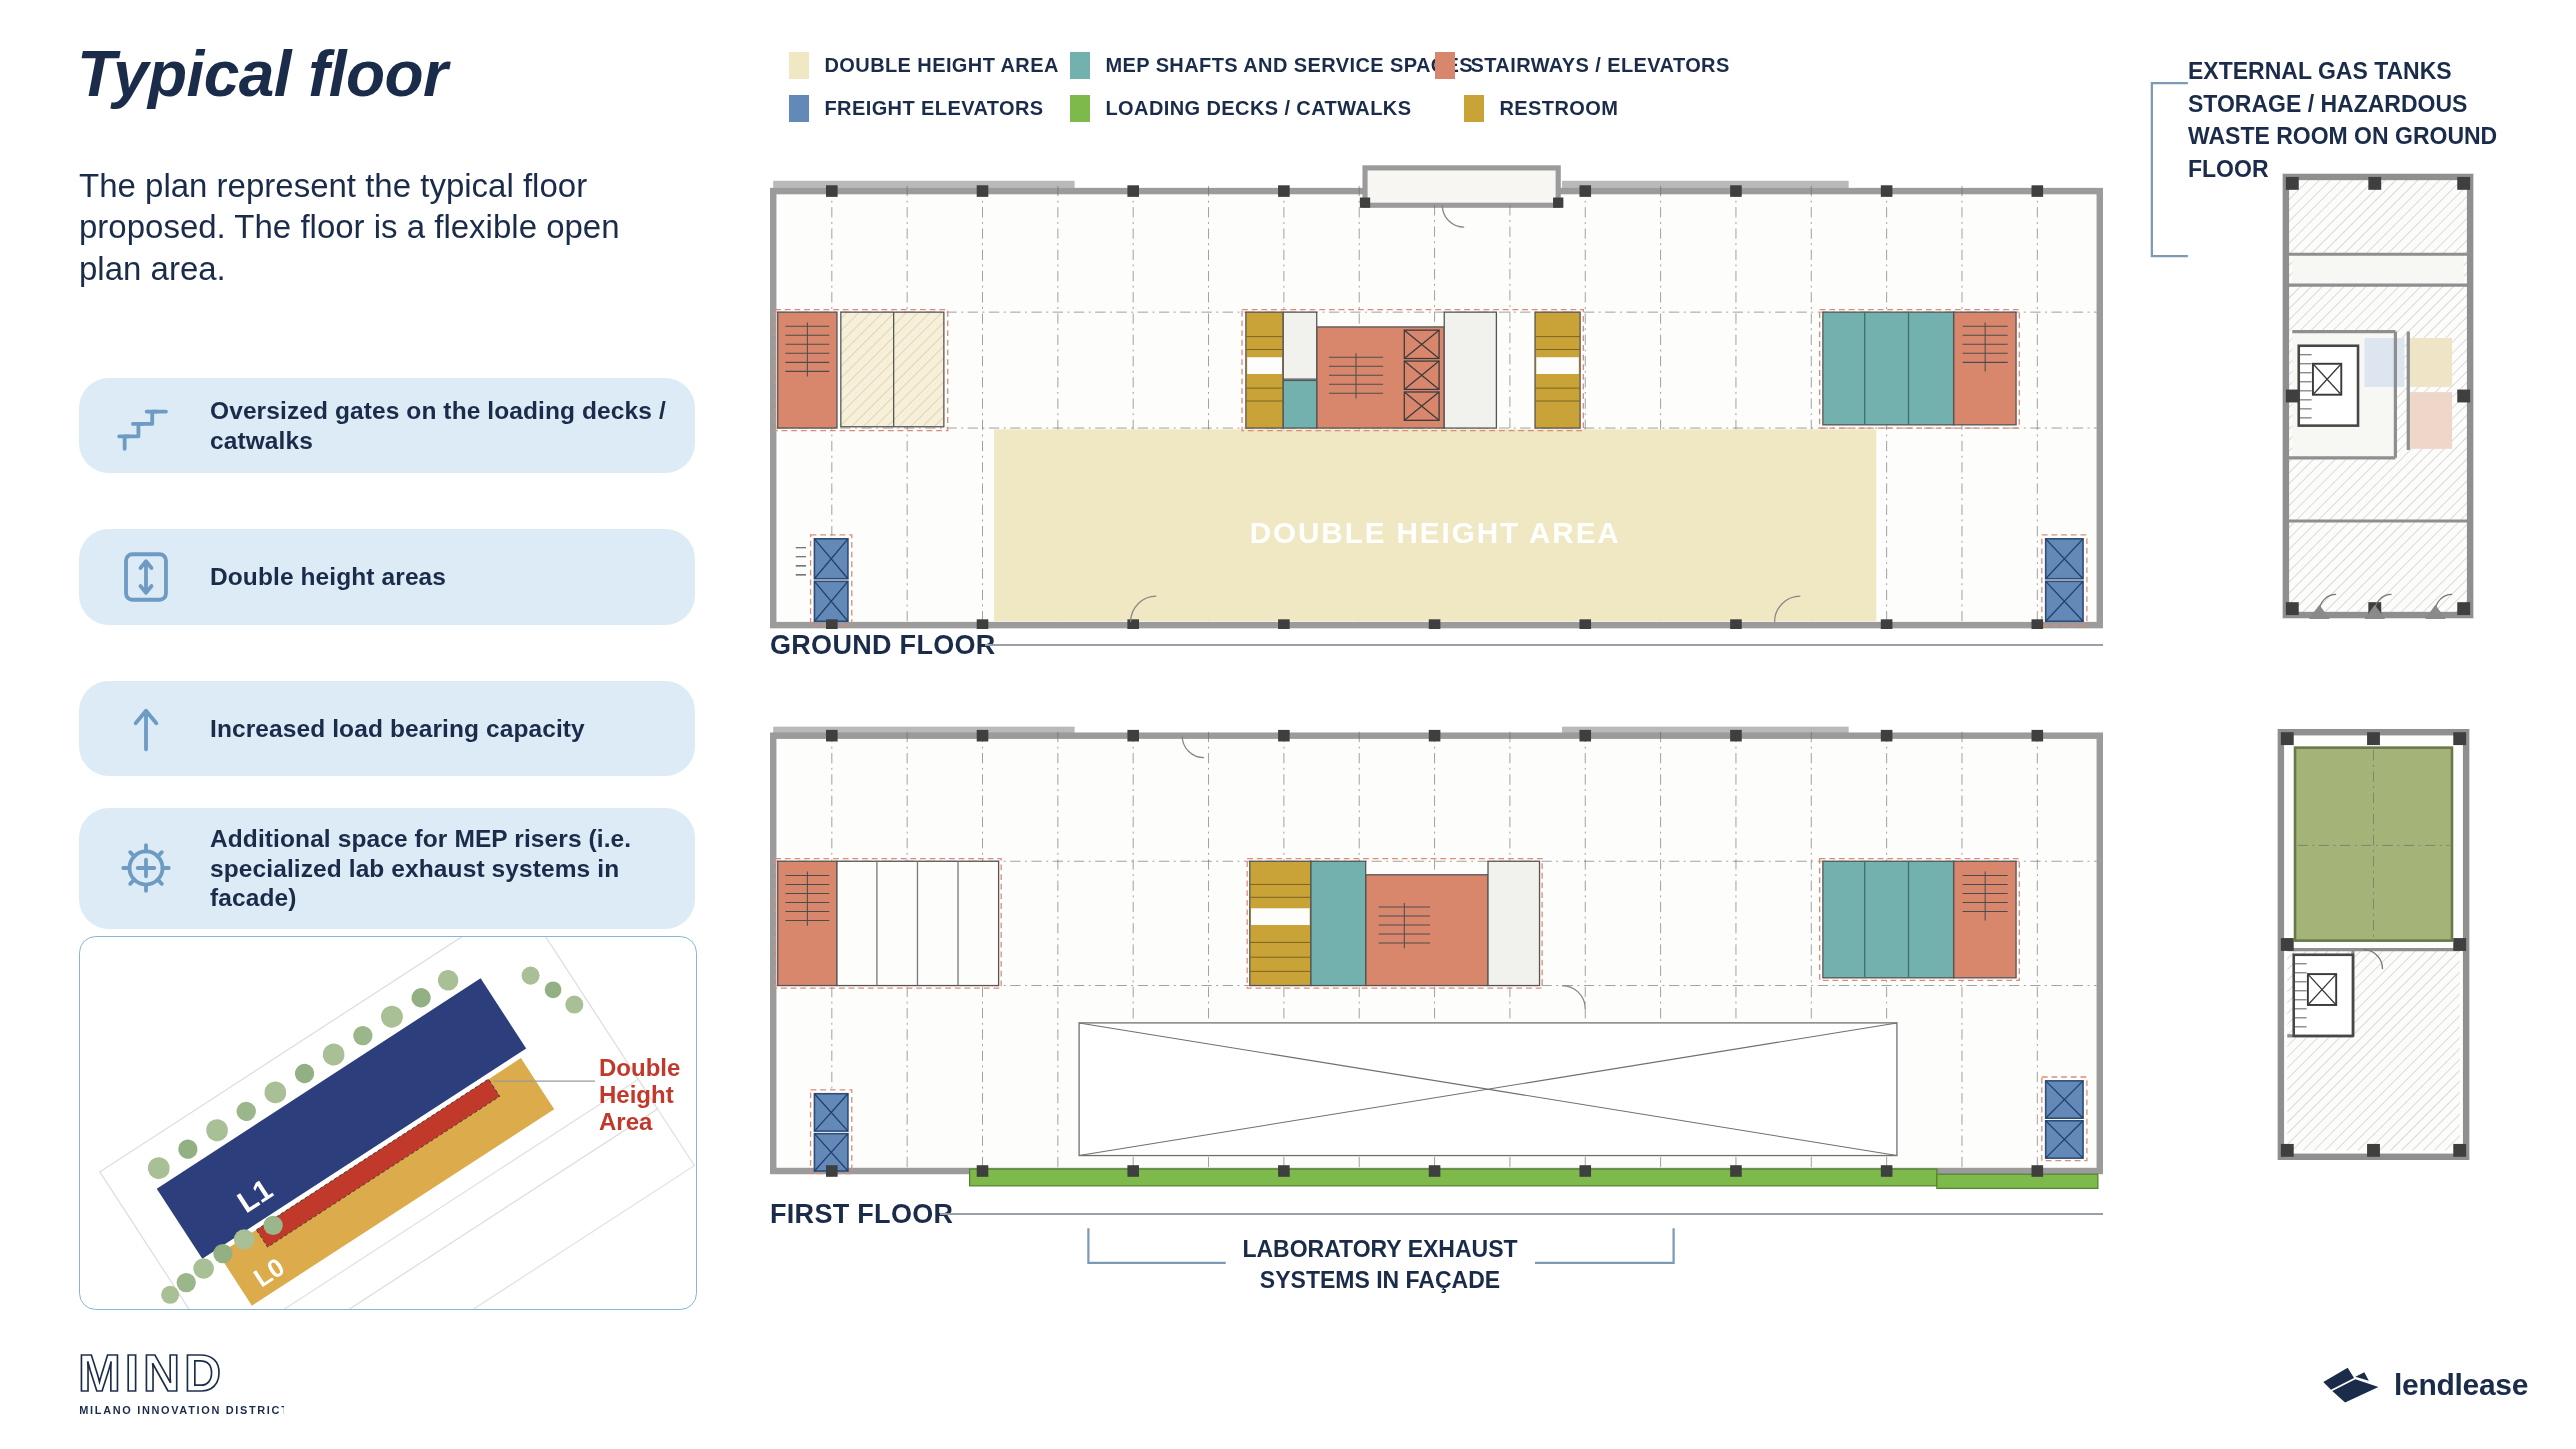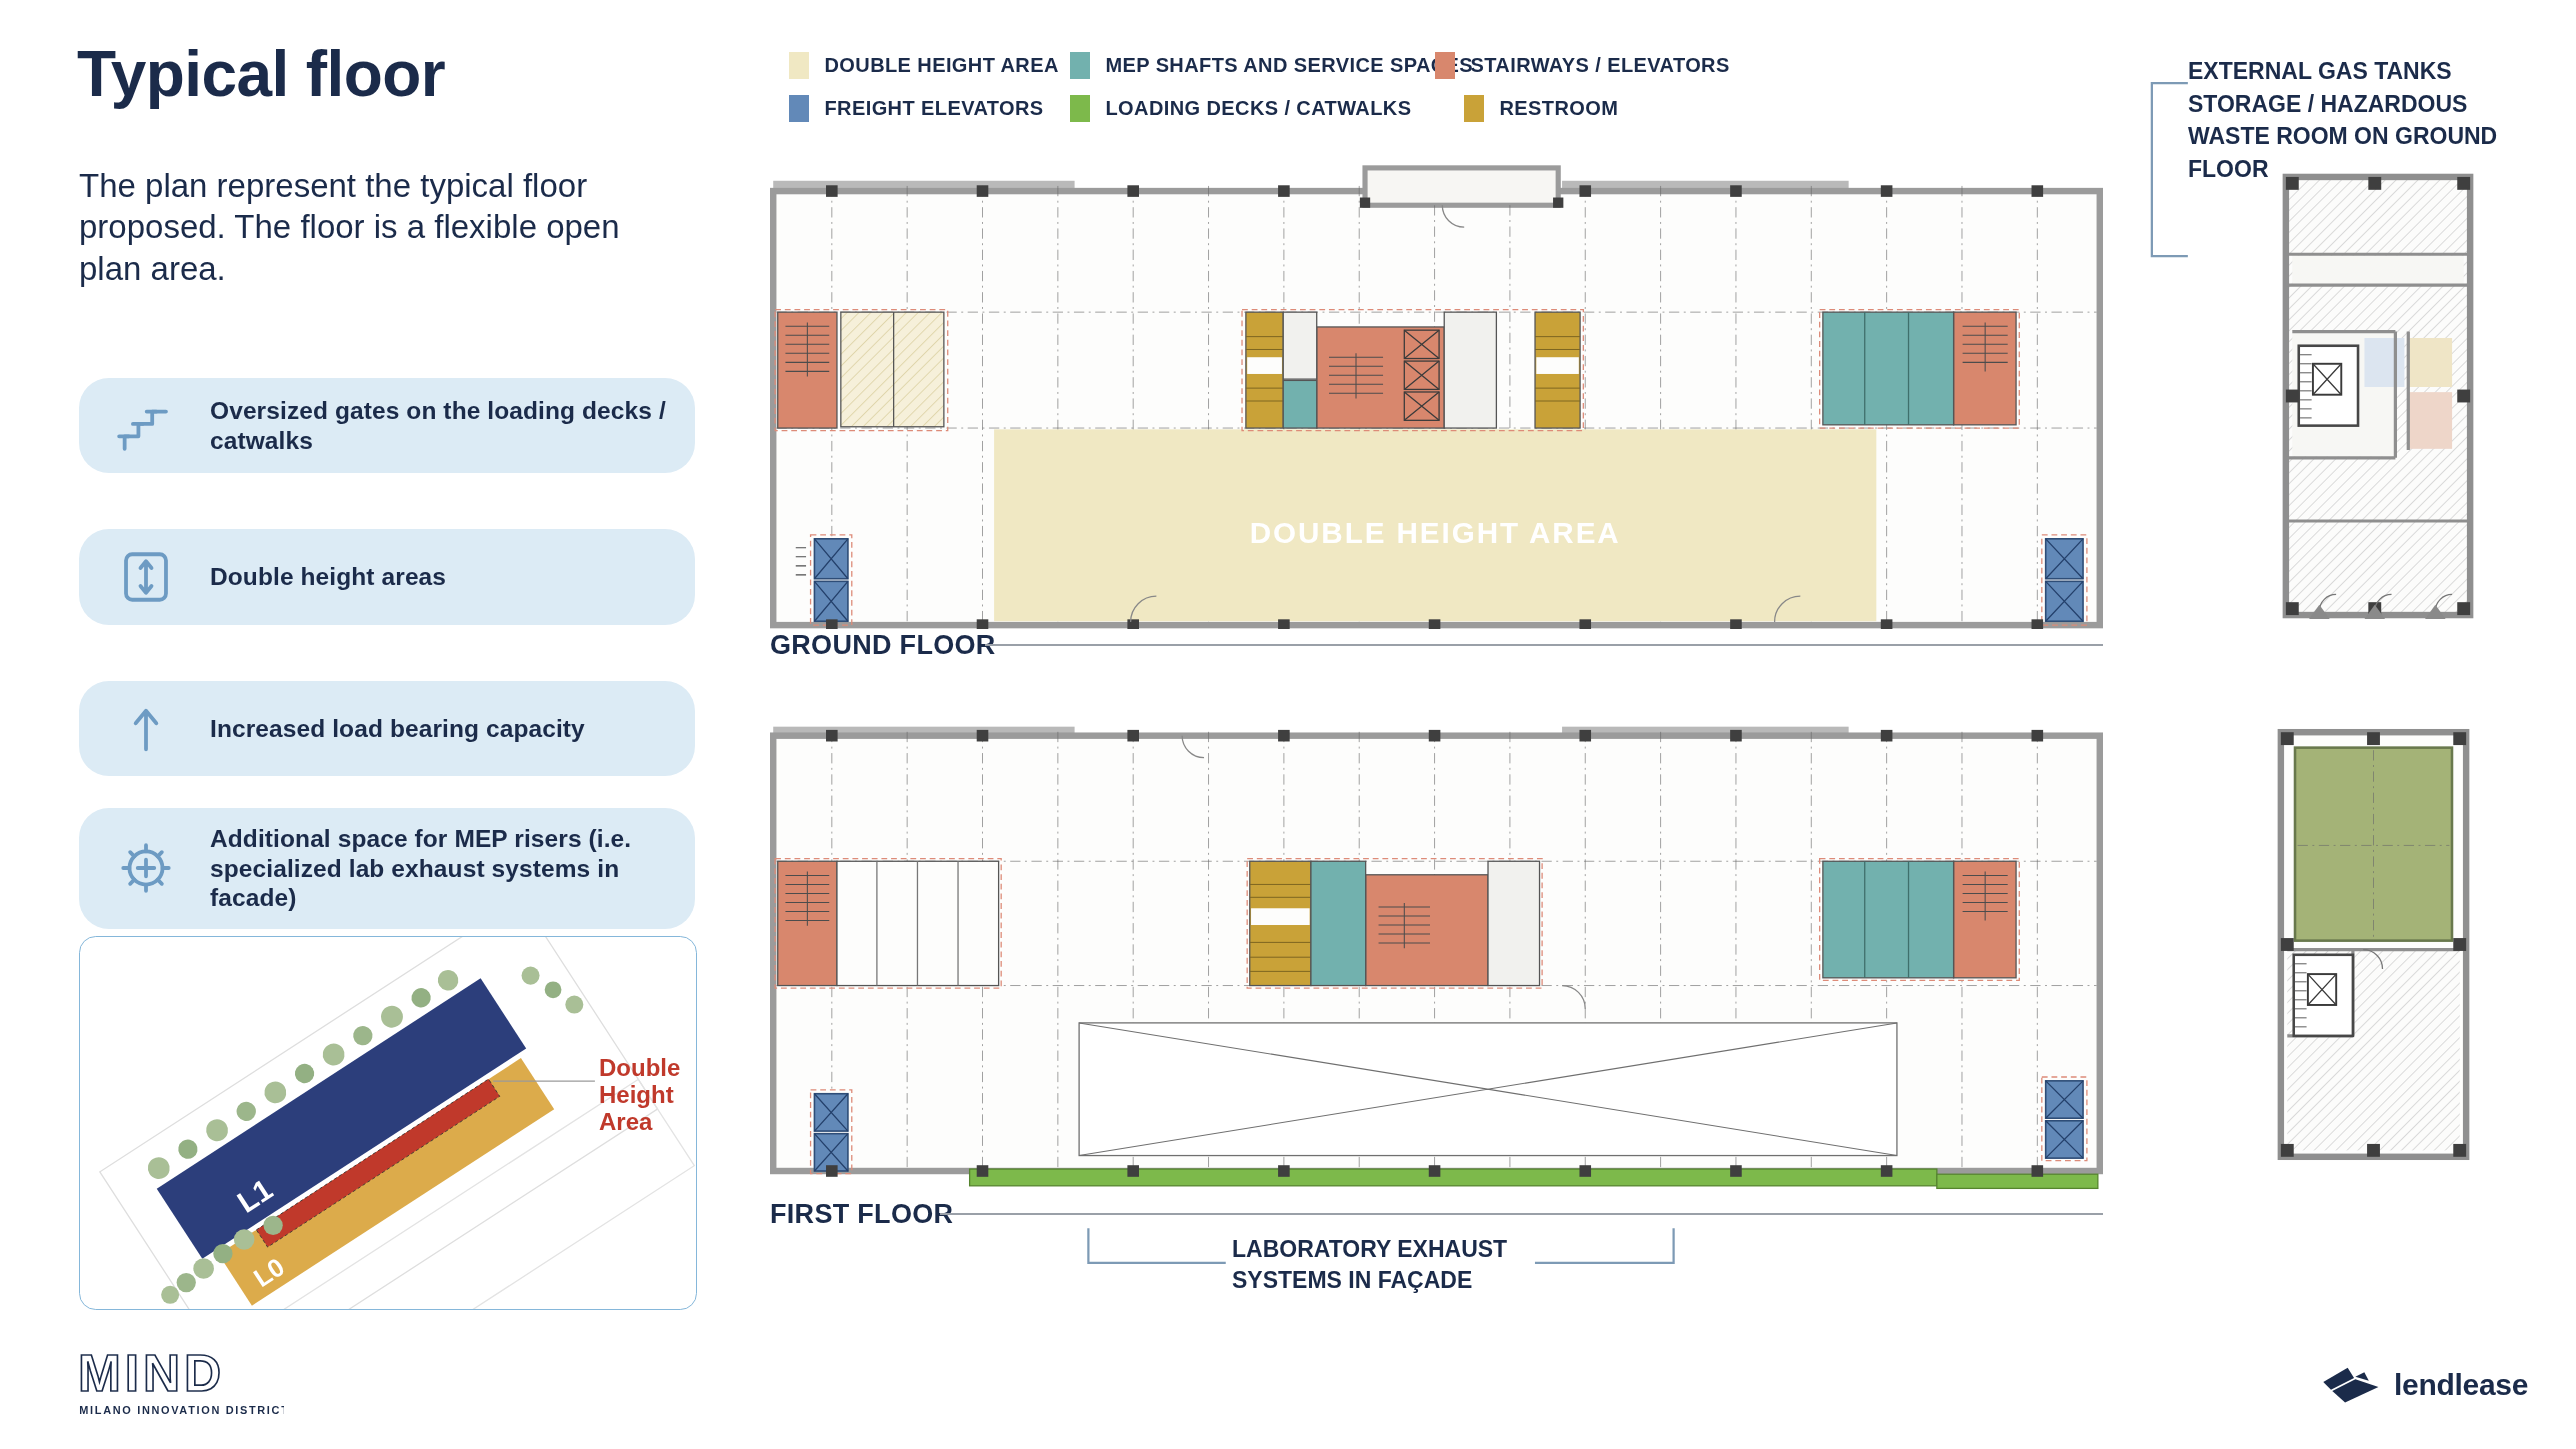--- a/index.html
+++ b/index.html
@@ -3,21 +3,21 @@
 <meta charset="utf-8">
 <style>
   html,body{margin:0;padding:0;}
   body{
     width:2576px;height:1449px;position:relative;overflow:hidden;background:#ffffff;
     font-family:"Liberation Sans",sans-serif;
     color:var(--navy,#1b2b4a);
   }
   .abs{position:absolute;}
   
-  .title{left:77px;top:37px;font-size:64px;font-weight:bold;letter-spacing:-0.6px;}
+  .title{left:77px;top:37px;font-size:64px;font-weight:bold;letter-spacing:-0.6px;font-style:italic;}
   .intro{left:79px;top:165px;width:567px;font-size:33px;line-height:1.25;font-weight:400;}
   .pills{left:79px;top:338px;width:616px;display:flex;flex-direction:column;gap:16px;}
   .pill{background:var(--pill-bg,#dcebf5);border-radius:30px;display:flex;align-items:center;gap:33px;
         padding:16.7px 22px 16.7px 36px;min-height:67px;box-sizing:border-box;margin-top:40px;}
   .pill:last-child{margin-top:15.5px;}
   .pill .txt{font-size:24.5px;font-weight:bold;line-height:1.2;letter-spacing:0.1px;}
   .pill svg{width:62px;height:62px;flex:none;}
   .icon-stroke{stroke:var(--icon-blue,#6d9bc3);fill:none;stroke-width:5.5;stroke-linecap:round;stroke-linejoin:round;}
   
   .legend-item{position:absolute;display:flex;align-items:center;gap:15.5px;height:30px;}
@@ -25,21 +25,21 @@
   .legend-item .lbl{font-size:20px;font-weight:600;letter-spacing:0.4px;white-space:nowrap;}
   .li-1{left:789px;top:50px}.li-2{left:1070px;top:50px}.li-3{left:1435px;top:50px}
   .li-4{left:789px;top:93px}.li-5{left:1070px;top:93px}.li-6{left:1464px;top:93px}
   
   .ext-note{left:2188px;top:55px;width:348px;font-size:23px;font-weight:600;line-height:1.42;}
   .floor-label{font-size:27px;font-weight:bold;letter-spacing:0.3px;}
   .gf-label{left:770px;top:630px}.ff-label{left:770px;top:1199px}
   .rule{height:1.9px;background:#9aa0a8;}
   .gf-rule{left:985px;top:644px;width:1118px;}
   .ff-rule{left:940px;top:1213px;width:1163px;}
-  .lab-note{left:1232px;top:1234px;width:296px;font-size:23px;font-weight:600;text-align:left;line-height:1.35;}
+  .lab-note{left:1232px;top:1234px;width:296px;font-size:23px;font-weight:600;text-align:center;line-height:1.35;}
   
   .iso-card{left:79px;top:936px;width:616px;height:372px;border:1.9px solid var(--card-border,#85b7da);
             border-radius:16.7px;background:#fff;overflow:hidden;}
   .iso-callout{left:519px;top:118px;width:93px;font-size:24px;font-weight:bold;
                color:var(--callout-red,#c0392b);line-height:1.12;}
   
   .mind{left:78px;top:1351px;}
   .ll{left:2322px;top:1365px;display:flex;align-items:center;gap:13px;}
   .ll-text{font-size:30px;font-weight:bold;letter-spacing:-0.3px;}
   

